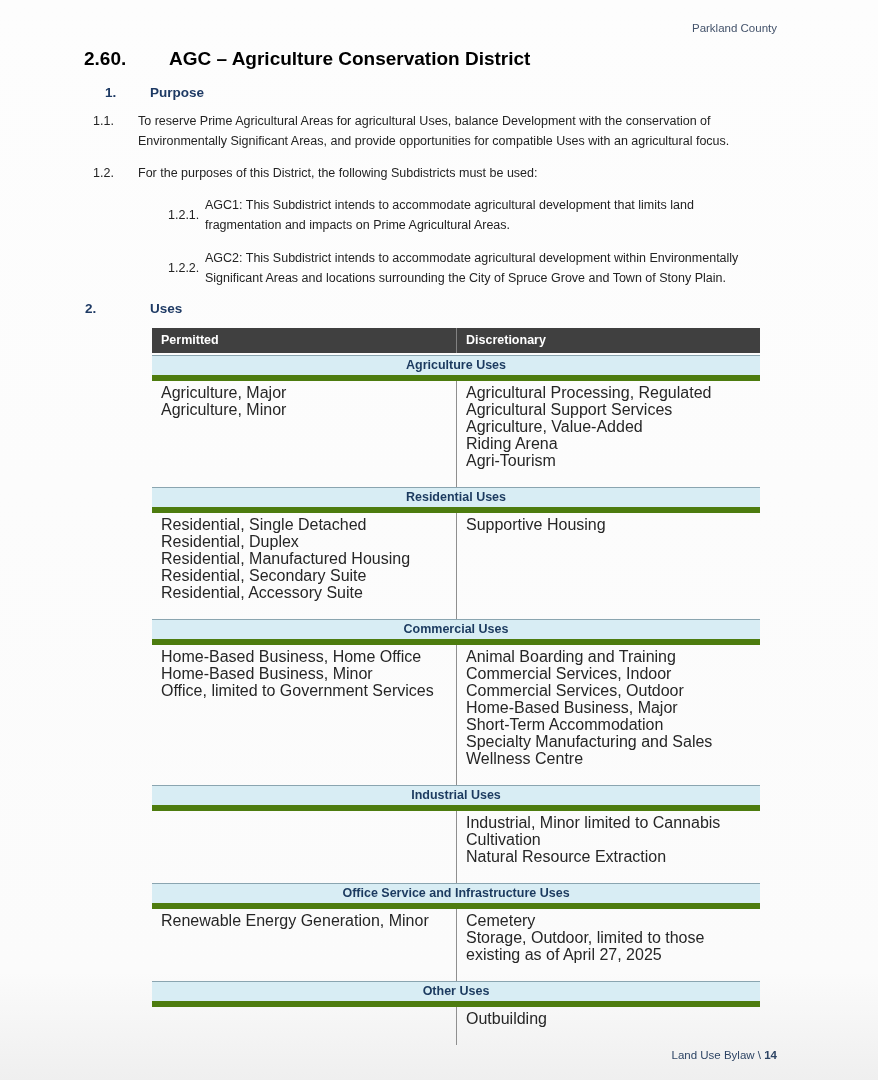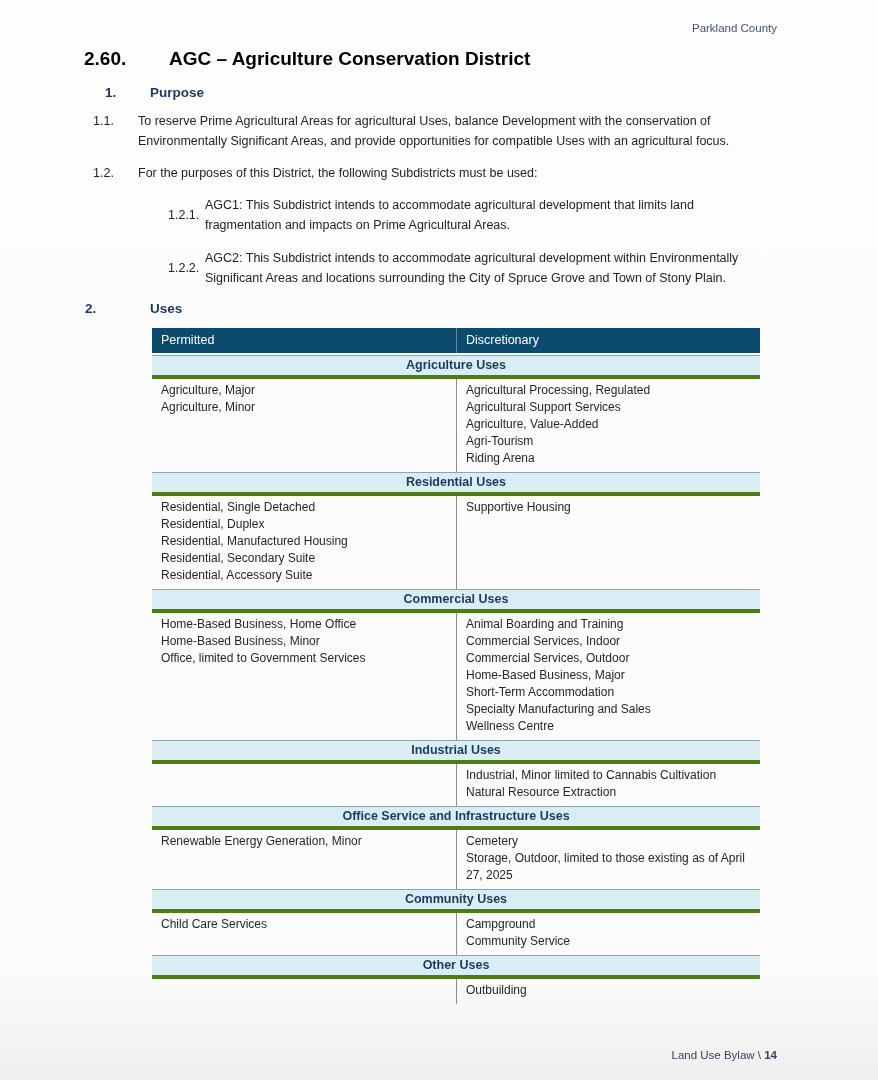--- a/index.html
+++ b/index.html
@@ -61,48 +61,48 @@
   .subclause .num { width: 37px; flex: none; }
   .subclause .txt { width: 545px; }
   
   .uses-table {
     margin-left: 87px;
     width: 608px;
     margin-top: 12px;
   }
   .uses-table .thead {
     display: flex;
-    background: #0c4a6e;
+    background: #404040;
     color: #ffffff;
-    font-weight: normal;
+    font-weight: bold;
     font-size: 12.5px;
     margin-bottom: 2px;
   }
   .uses-table .thead .th {
     width: 50%;
     padding: 5px 9px 6px 9px;
   }
   .uses-table .thead .th + .th { border-left: 1px solid rgba(255,255,255,0.35); }
   .group-band {
     background: #d8edf4;
     border-top: 1px solid #8aa5b0;
-    border-bottom: 4px solid #4d7c0f;
+    border-bottom: 6px solid #4d7c0f;
     color: #1b3a5f;
     font-weight: bold;
     font-size: 12.5px;
     text-align: center;
     padding: 2px 0 3px 0;
   }
   .group-row {
     display: flex;
   }
   .group-row .cell {
     width: 50%;
-    padding: 3px 9px 5px 9px;
-    font-size: 12px;
+    padding: 3px 9px 18px 9px;
+    font-size: 16px;
     line-height: 17px;
     color: #262626;
   }
   .group-row .cell.right { border-left: 1px solid #8f8f8f; }
   .page-footer-right {
     position: absolute;
     bottom: 19px;
     right: 101px;
     font-size: 11.5px;
     color: #2e4565;
@@ -161,22 +161,22 @@
     <div class="group-band">Agriculture Uses</div>
     <div class="group-row">
       <div class="cell left">
               <div class="use-item">Agriculture, Major</div>
               <div class="use-item">Agriculture, Minor</div>
             </div>
       <div class="cell right">
               <div class="use-item">Agricultural Processing, Regulated</div>
               <div class="use-item">Agricultural Support Services</div>
               <div class="use-item">Agriculture, Value-Added</div>
+              <div class="use-item">Riding Arena</div>
               <div class="use-item">Agri-Tourism</div>
-              <div class="use-item">Riding Arena</div>
             </div>
     </div>
   </div>
 
   <div class="group">
     <div class="group-band">Residential Uses</div>
     <div class="group-row">
       <div class="cell left">
               <div class="use-item">Residential, Single Detached</div>
               <div class="use-item">Residential, Duplex</div>
@@ -227,32 +227,20 @@
       <div class="cell left">
               <div class="use-item">Renewable Energy Generation, Minor</div>
             </div>
       <div class="cell right">
               <div class="use-item">Cemetery</div>
               <div class="use-item">Storage, Outdoor, limited to those existing as of April 27, 2025</div>
             </div>
     </div>
   </div>
 
-  <div class="group">
-    <div class="group-band">Community Uses</div>
-    <div class="group-row">
-      <div class="cell left">
-              <div class="use-item">Child Care Services</div>
-            </div>
-      <div class="cell right">
-              <div class="use-item">Campground</div>
-              <div class="use-item">Community Service</div>
-            </div>
-    </div>
-  </div>
 
   <div class="group">
     <div class="group-band">Other Uses</div>
     <div class="group-row">
       <div class="cell left"></div>
       <div class="cell right">
               <div class="use-item">Outbuilding</div>
             </div>
     </div>
   </div>

